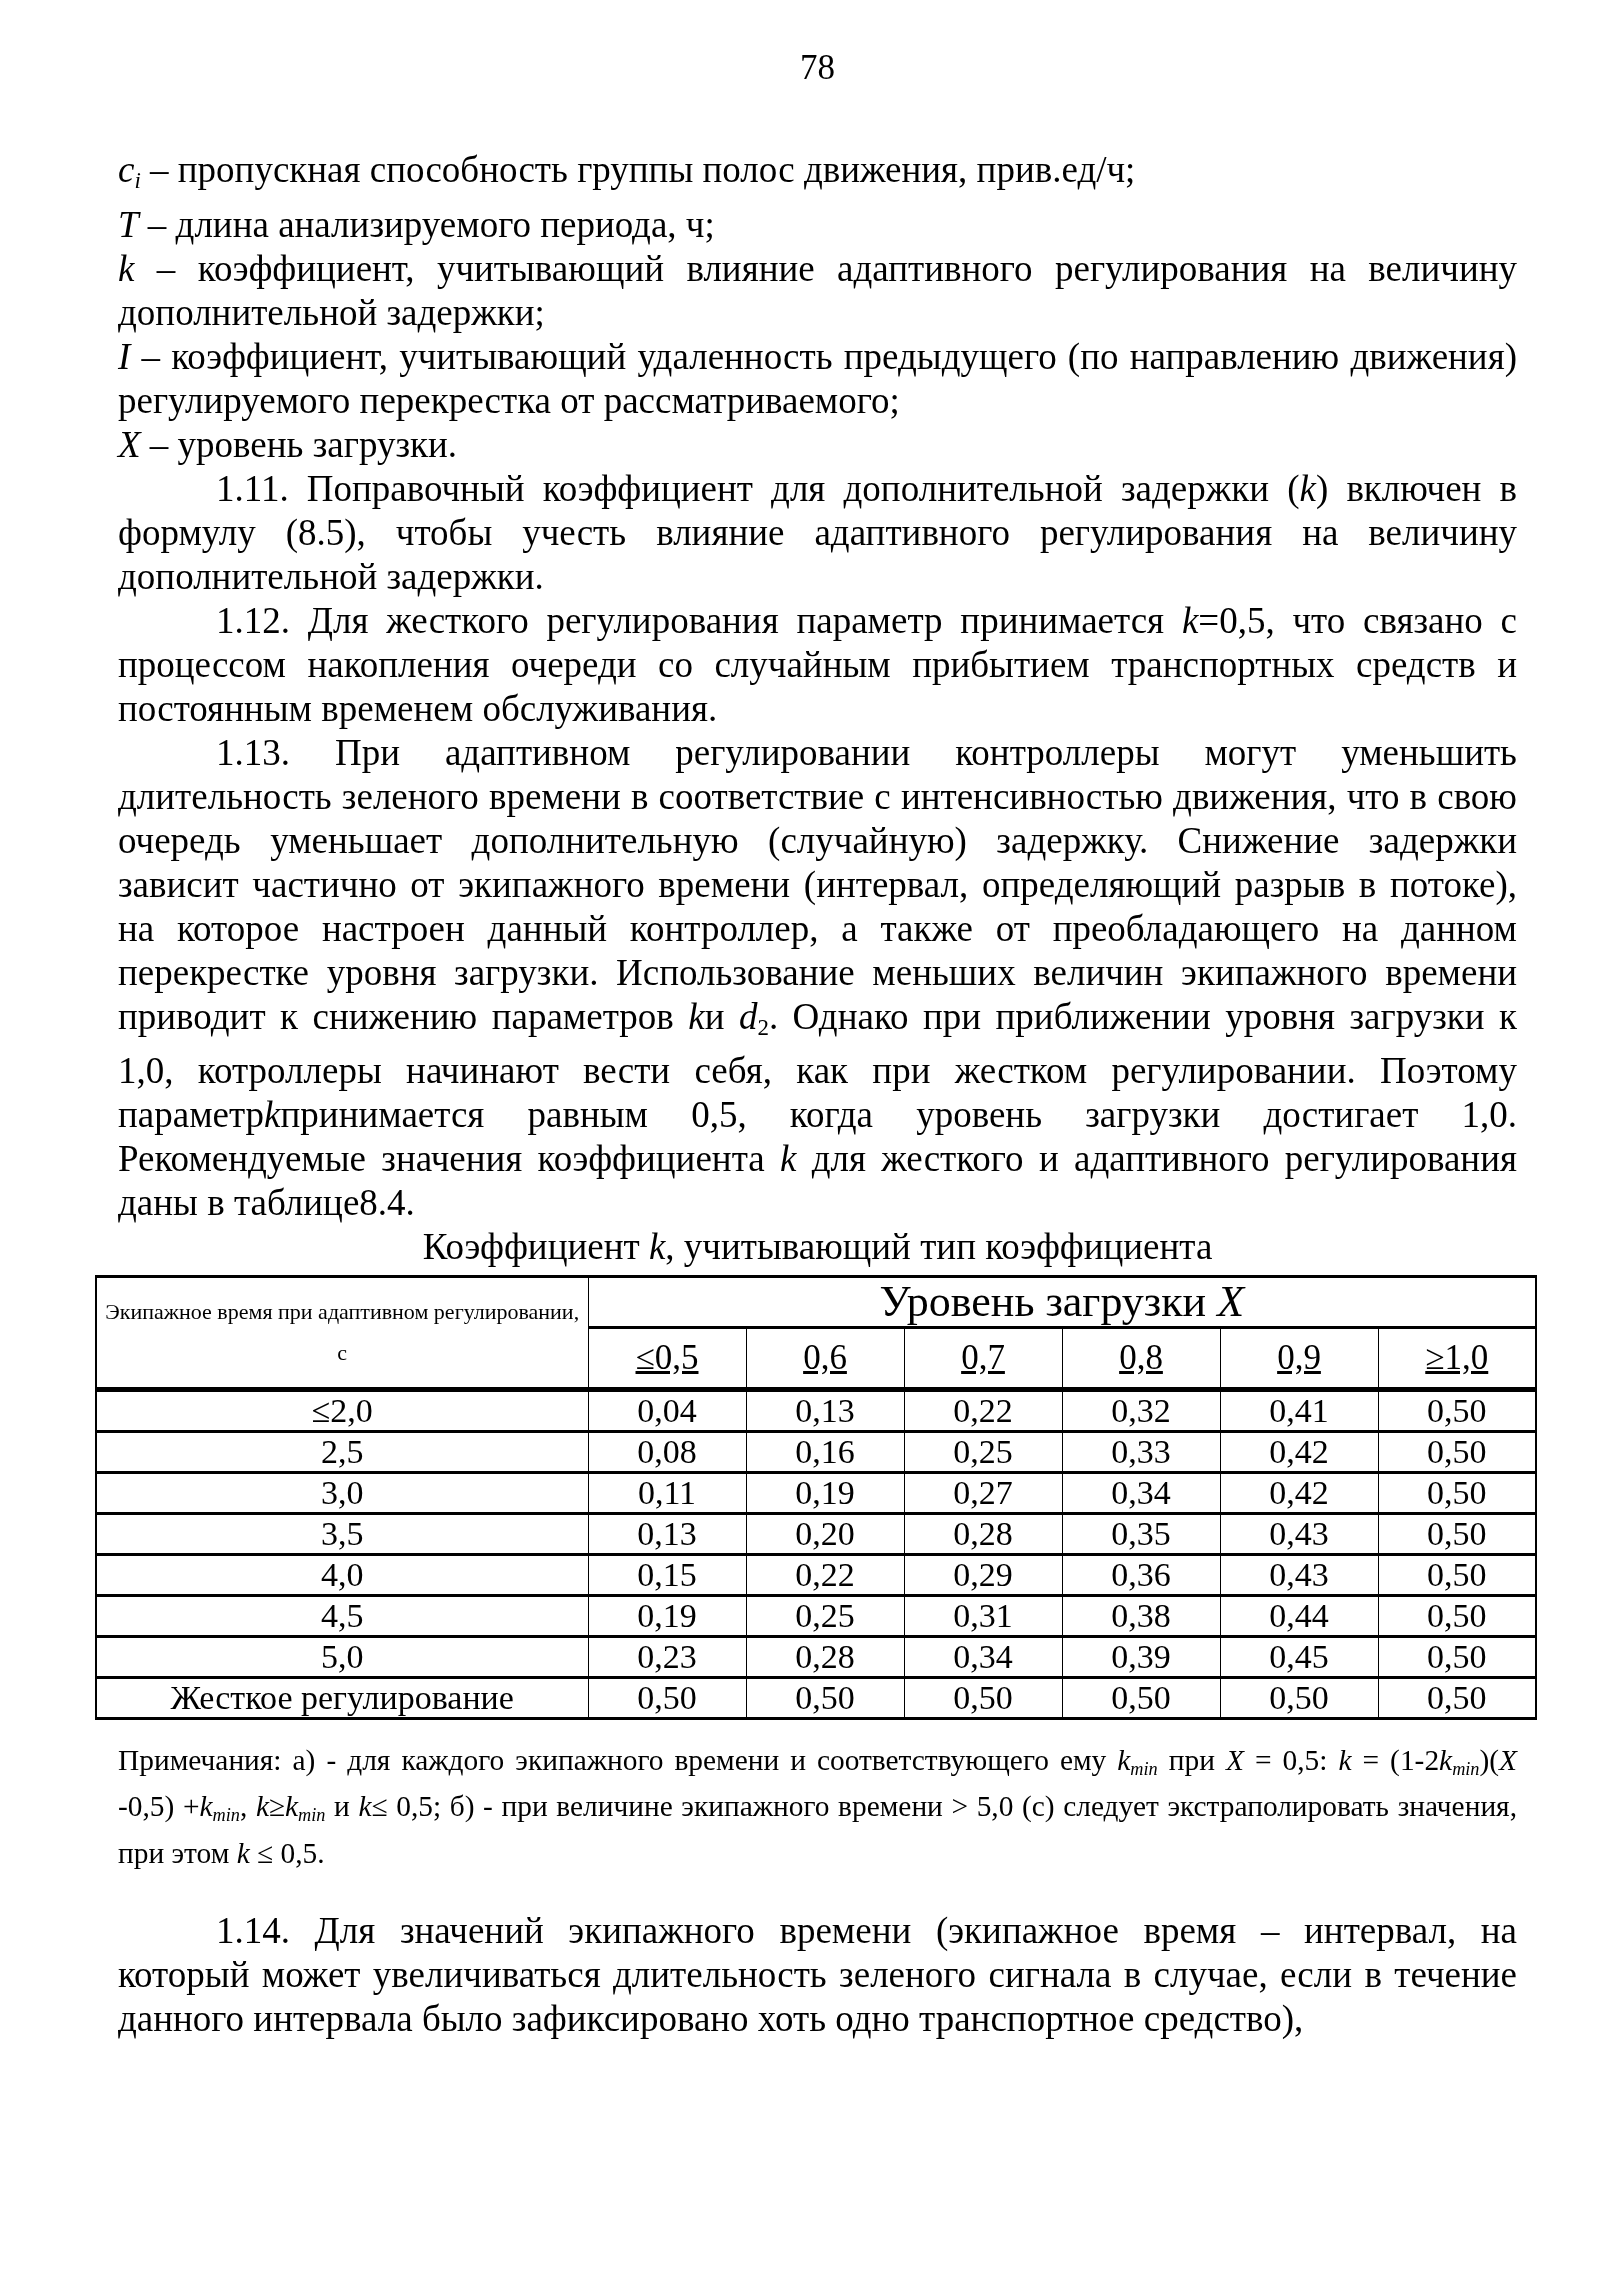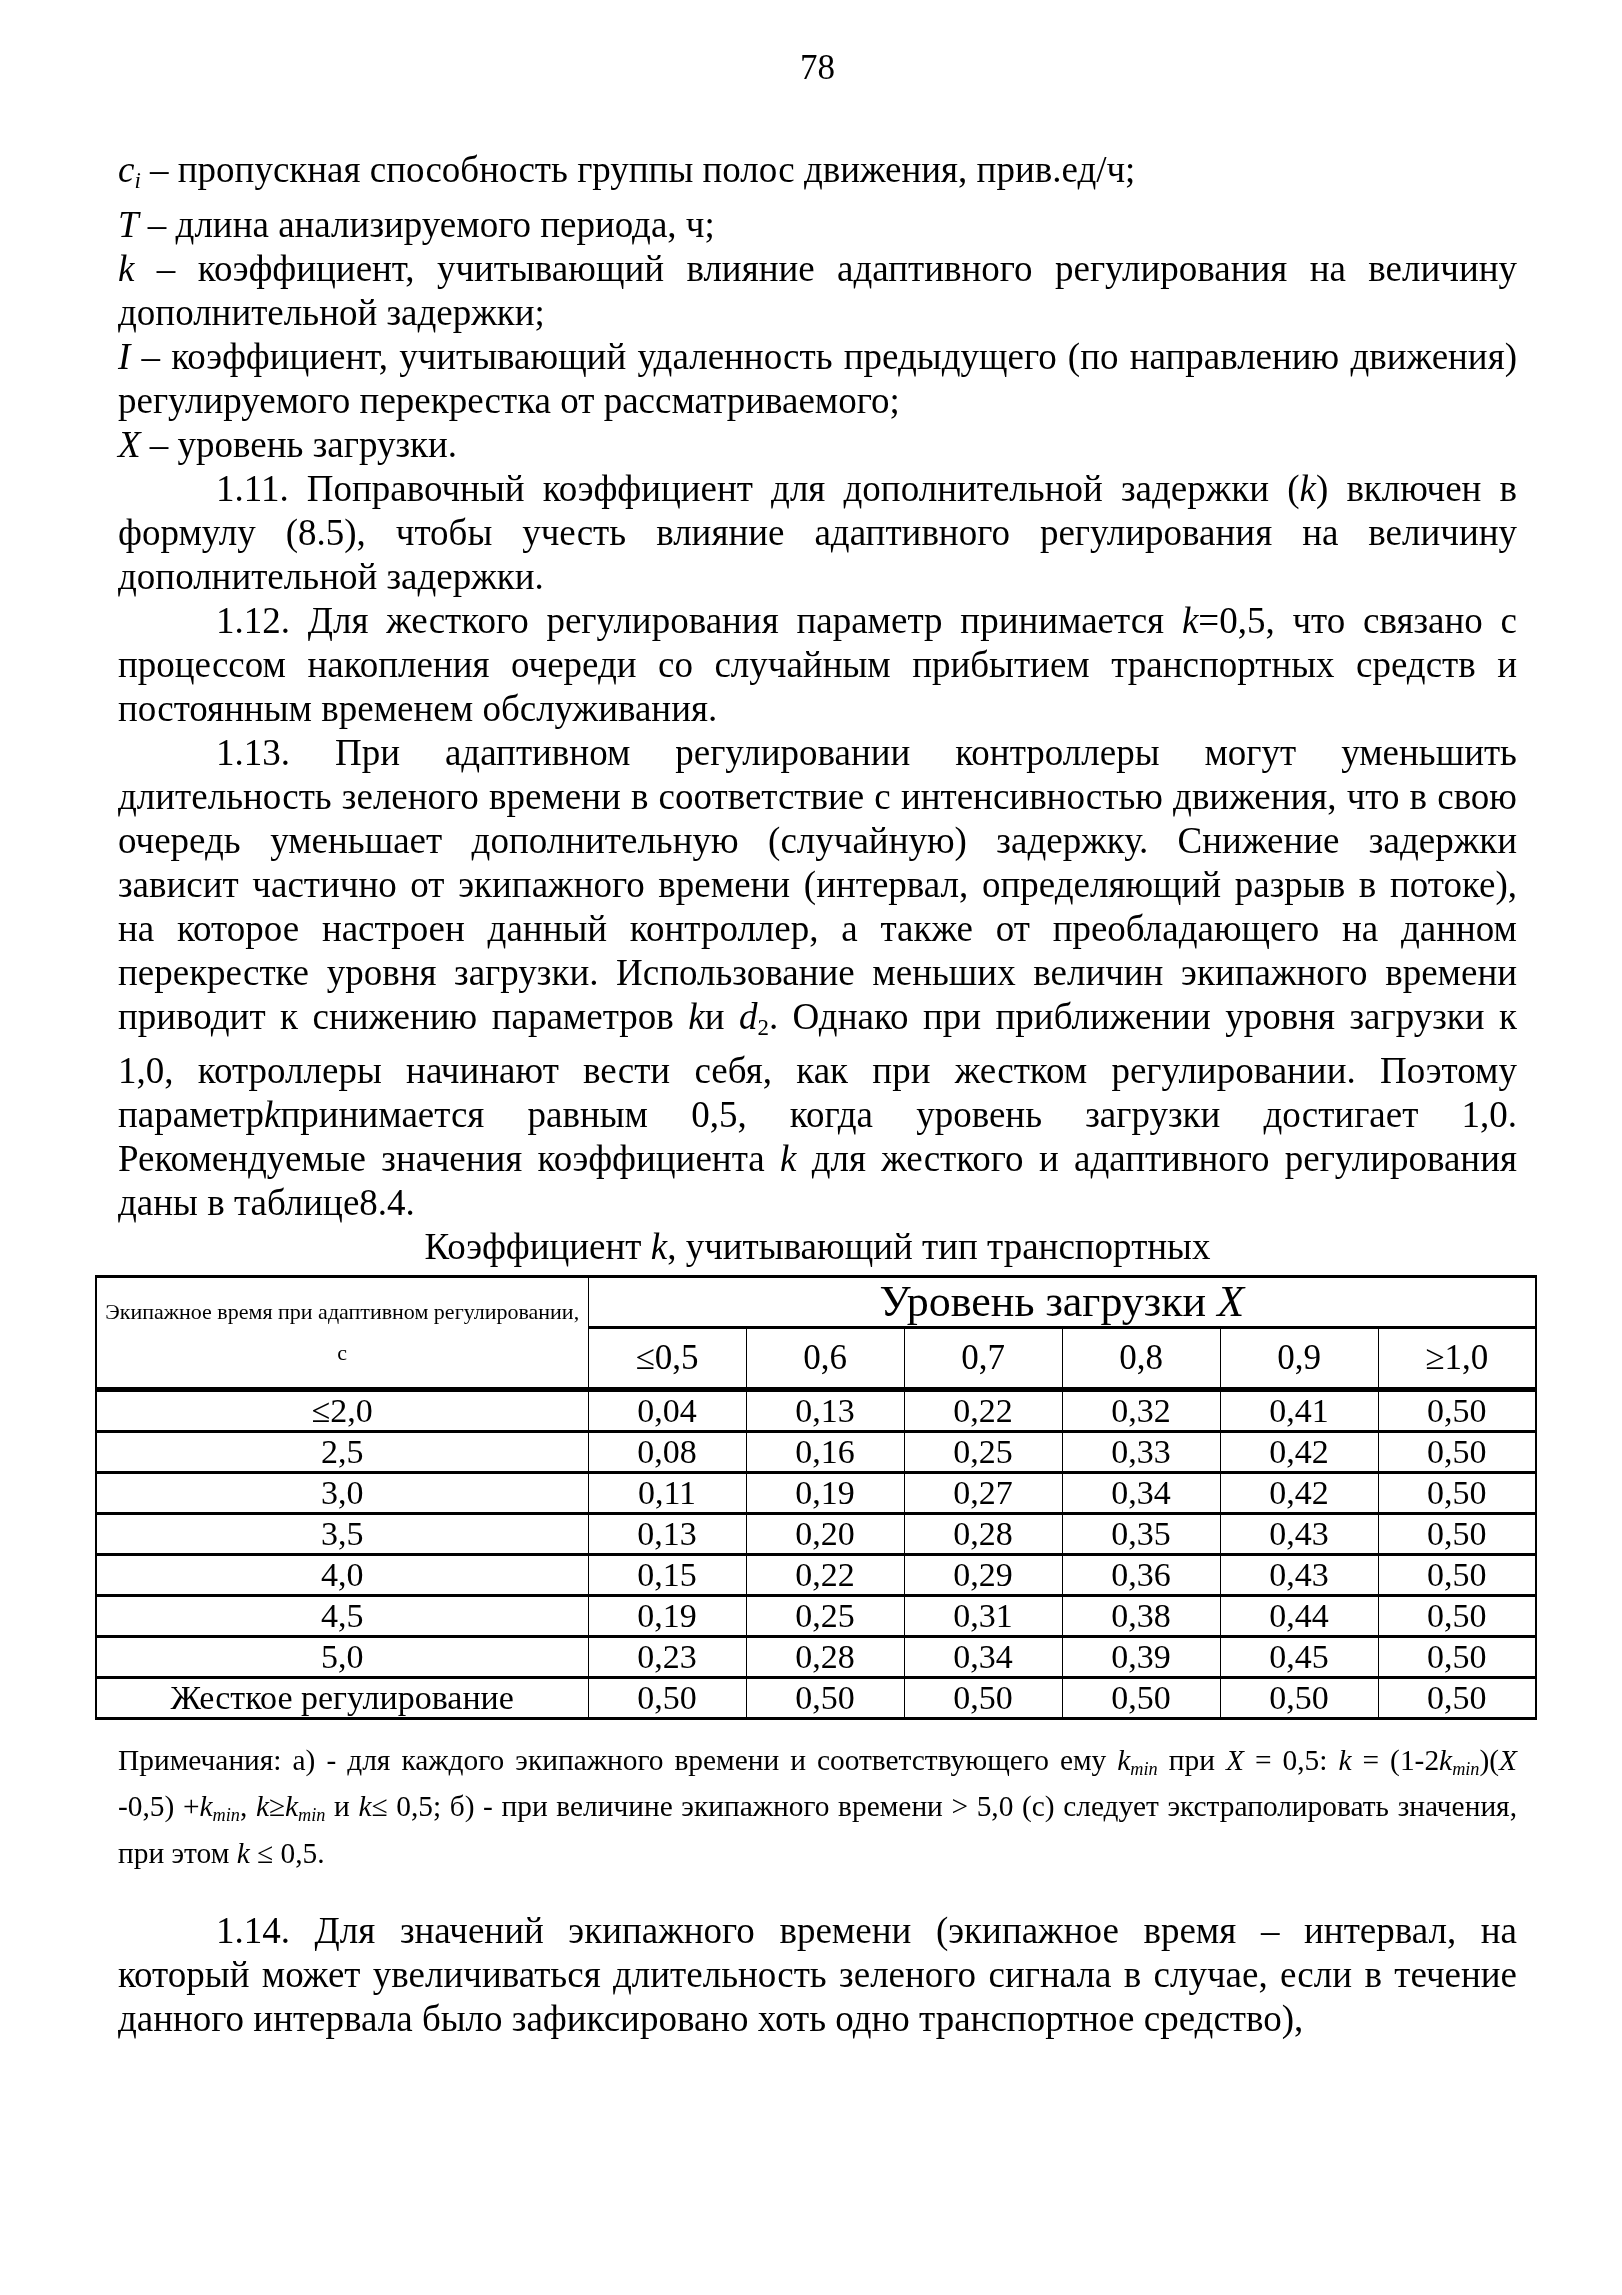--- a/index.html
+++ b/index.html
@@ -54,21 +54,21 @@
     border-top: 3.3px solid #000;
     border-bottom: 3.3px solid #000;
     text-align: center;
     vertical-align: middle;
     padding: 0 3.9px;
     font-size: 34px;
     line-height: 38px;
     overflow: hidden;
   }
   table.coef .hrow1 td { height: 48px; font-size: 44px; }
-  table.coef .hrow2 td { height: 58px; border-bottom: 5.9px solid #000; font-size: 35px; }
+  table.coef .hrow2 td { height: 58px; border-bottom: 5.9px solid #000; font-size: 35px; text-decoration: underline; }
   table.coef td.rowhead { font-size: 22px; line-height: 41px; border-bottom: 5.9px solid #000; }
   table.coef tr.drow td { height: 37px; }
   .notes {
     margin-top: 21px;
     font-size: 29.4px;
     line-height: 38px;
     text-align: justify;
   }
   .p114 { margin-top: 37px; }
 </style>
@@ -82,21 +82,21 @@
   <p class="def"><span class="i">c</span><span class="subi">i</span><span> – пропускная способность группы полос движения, прив.ед/ч;</span></p>
   <p class="def"><span class="i">T</span><span> – длина анализируемого периода, ч;</span></p>
   <p class="def"><span class="i">k</span><span> – коэффициент, учитывающий влияние адаптивного регулирования на величину дополнительной задержки;</span></p>
   <p class="def"><span class="i">I</span><span> – коэффициент, учитывающий удаленность предыдущего (по направлению движения) регулируемого перекрестка от рассматриваемого;</span></p>
   <p class="def"><span class="i">X</span><span> – уровень загрузки.</span></p>
 
   <p class="ind"><span>1.11. Поправочный коэффициент для дополнительной задержки (</span><span class="i">k</span><span>) включен в формулу (8.5), чтобы учесть влияние адаптивного регулирования на величину дополнительной задержки.</span></p>
   <p class="ind"><span>1.12. Для жесткого регулирования параметр принимается </span><span class="i">k</span><span>=0,5, что связано с процессом накопления очереди со случайным прибытием транспортных средств и постоянным временем обслуживания.</span></p>
   <p class="ind"><span>1.13. При адаптивном регулировании контроллеры могут уменьшить длительность зеленого времени в соответствие с интенсивностью движения, что в свою очередь уменьшает дополнительную (случайную) задержку. Снижение задержки зависит частично от экипажного времени (интервал, определяющий разрыв в потоке), на которое настроен данный контроллер, а также от преобладающего на данном перекрестке уровня загрузки. Использование меньших величин экипажного времени приводит к снижению параметров </span><span class="i">k</span><span>и </span><span class="i">d</span><span class="sub">2</span><span>. Однако при приближении уровня загрузки к 1,0, котроллеры начинают вести себя, как при жестком регулировании. Поэтому параметр</span><span class="i">k</span><span>принимается равным 0,5, когда уровень загрузки достигает 1,0. Рекомендуемые значения коэффициента </span><span class="i">k</span><span> для жесткого и адаптивного регулирования даны в таблице8.4.</span></p>
 
-  <div class="ttitle"><span>Коэффициент </span><span class="i">k</span><span>, учитывающий тип транспортных</span></div>
+  <div class="ttitle"><span>Коэффициент </span><span class="i">k</span><span>, учитывающий тип коэффициента</span></div>
 
   <table class="coef">
     <colgroup>
       <col style="width:492px">
       <col style="width:158px">
         <col style="width:158px">
         <col style="width:158px">
       <col style="width:158px">
         <col style="width:158px">
         <col style="width:158px">

